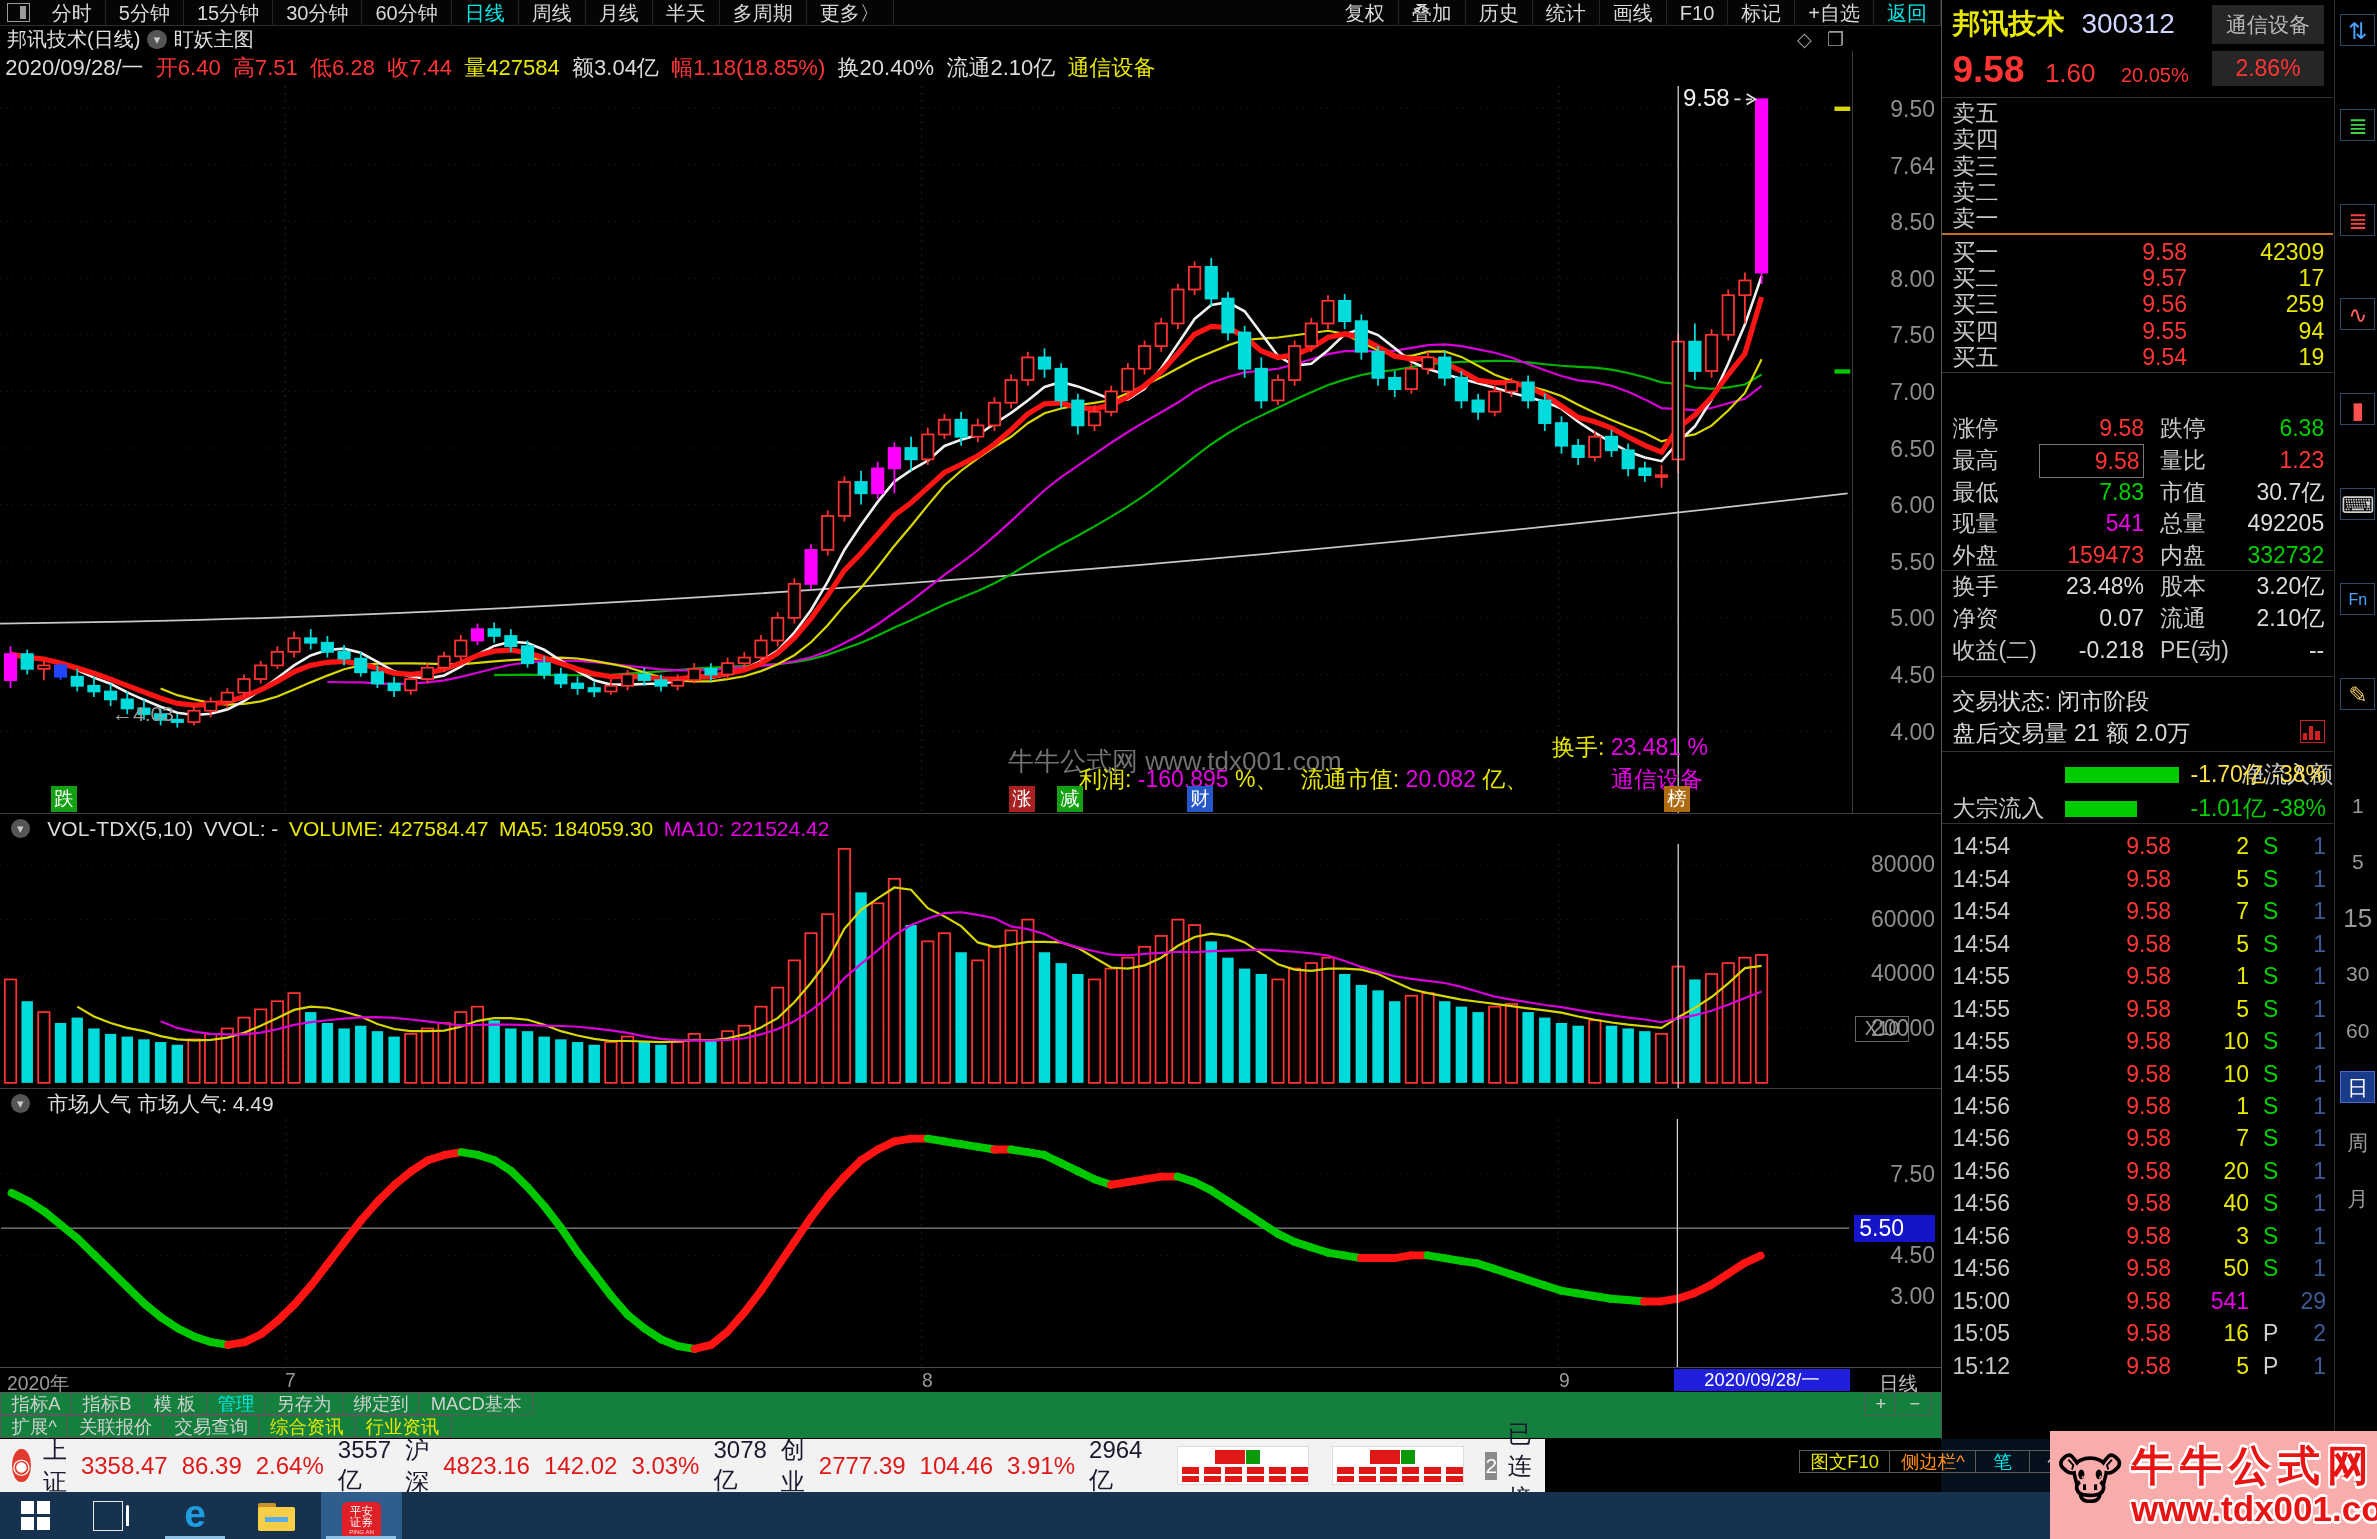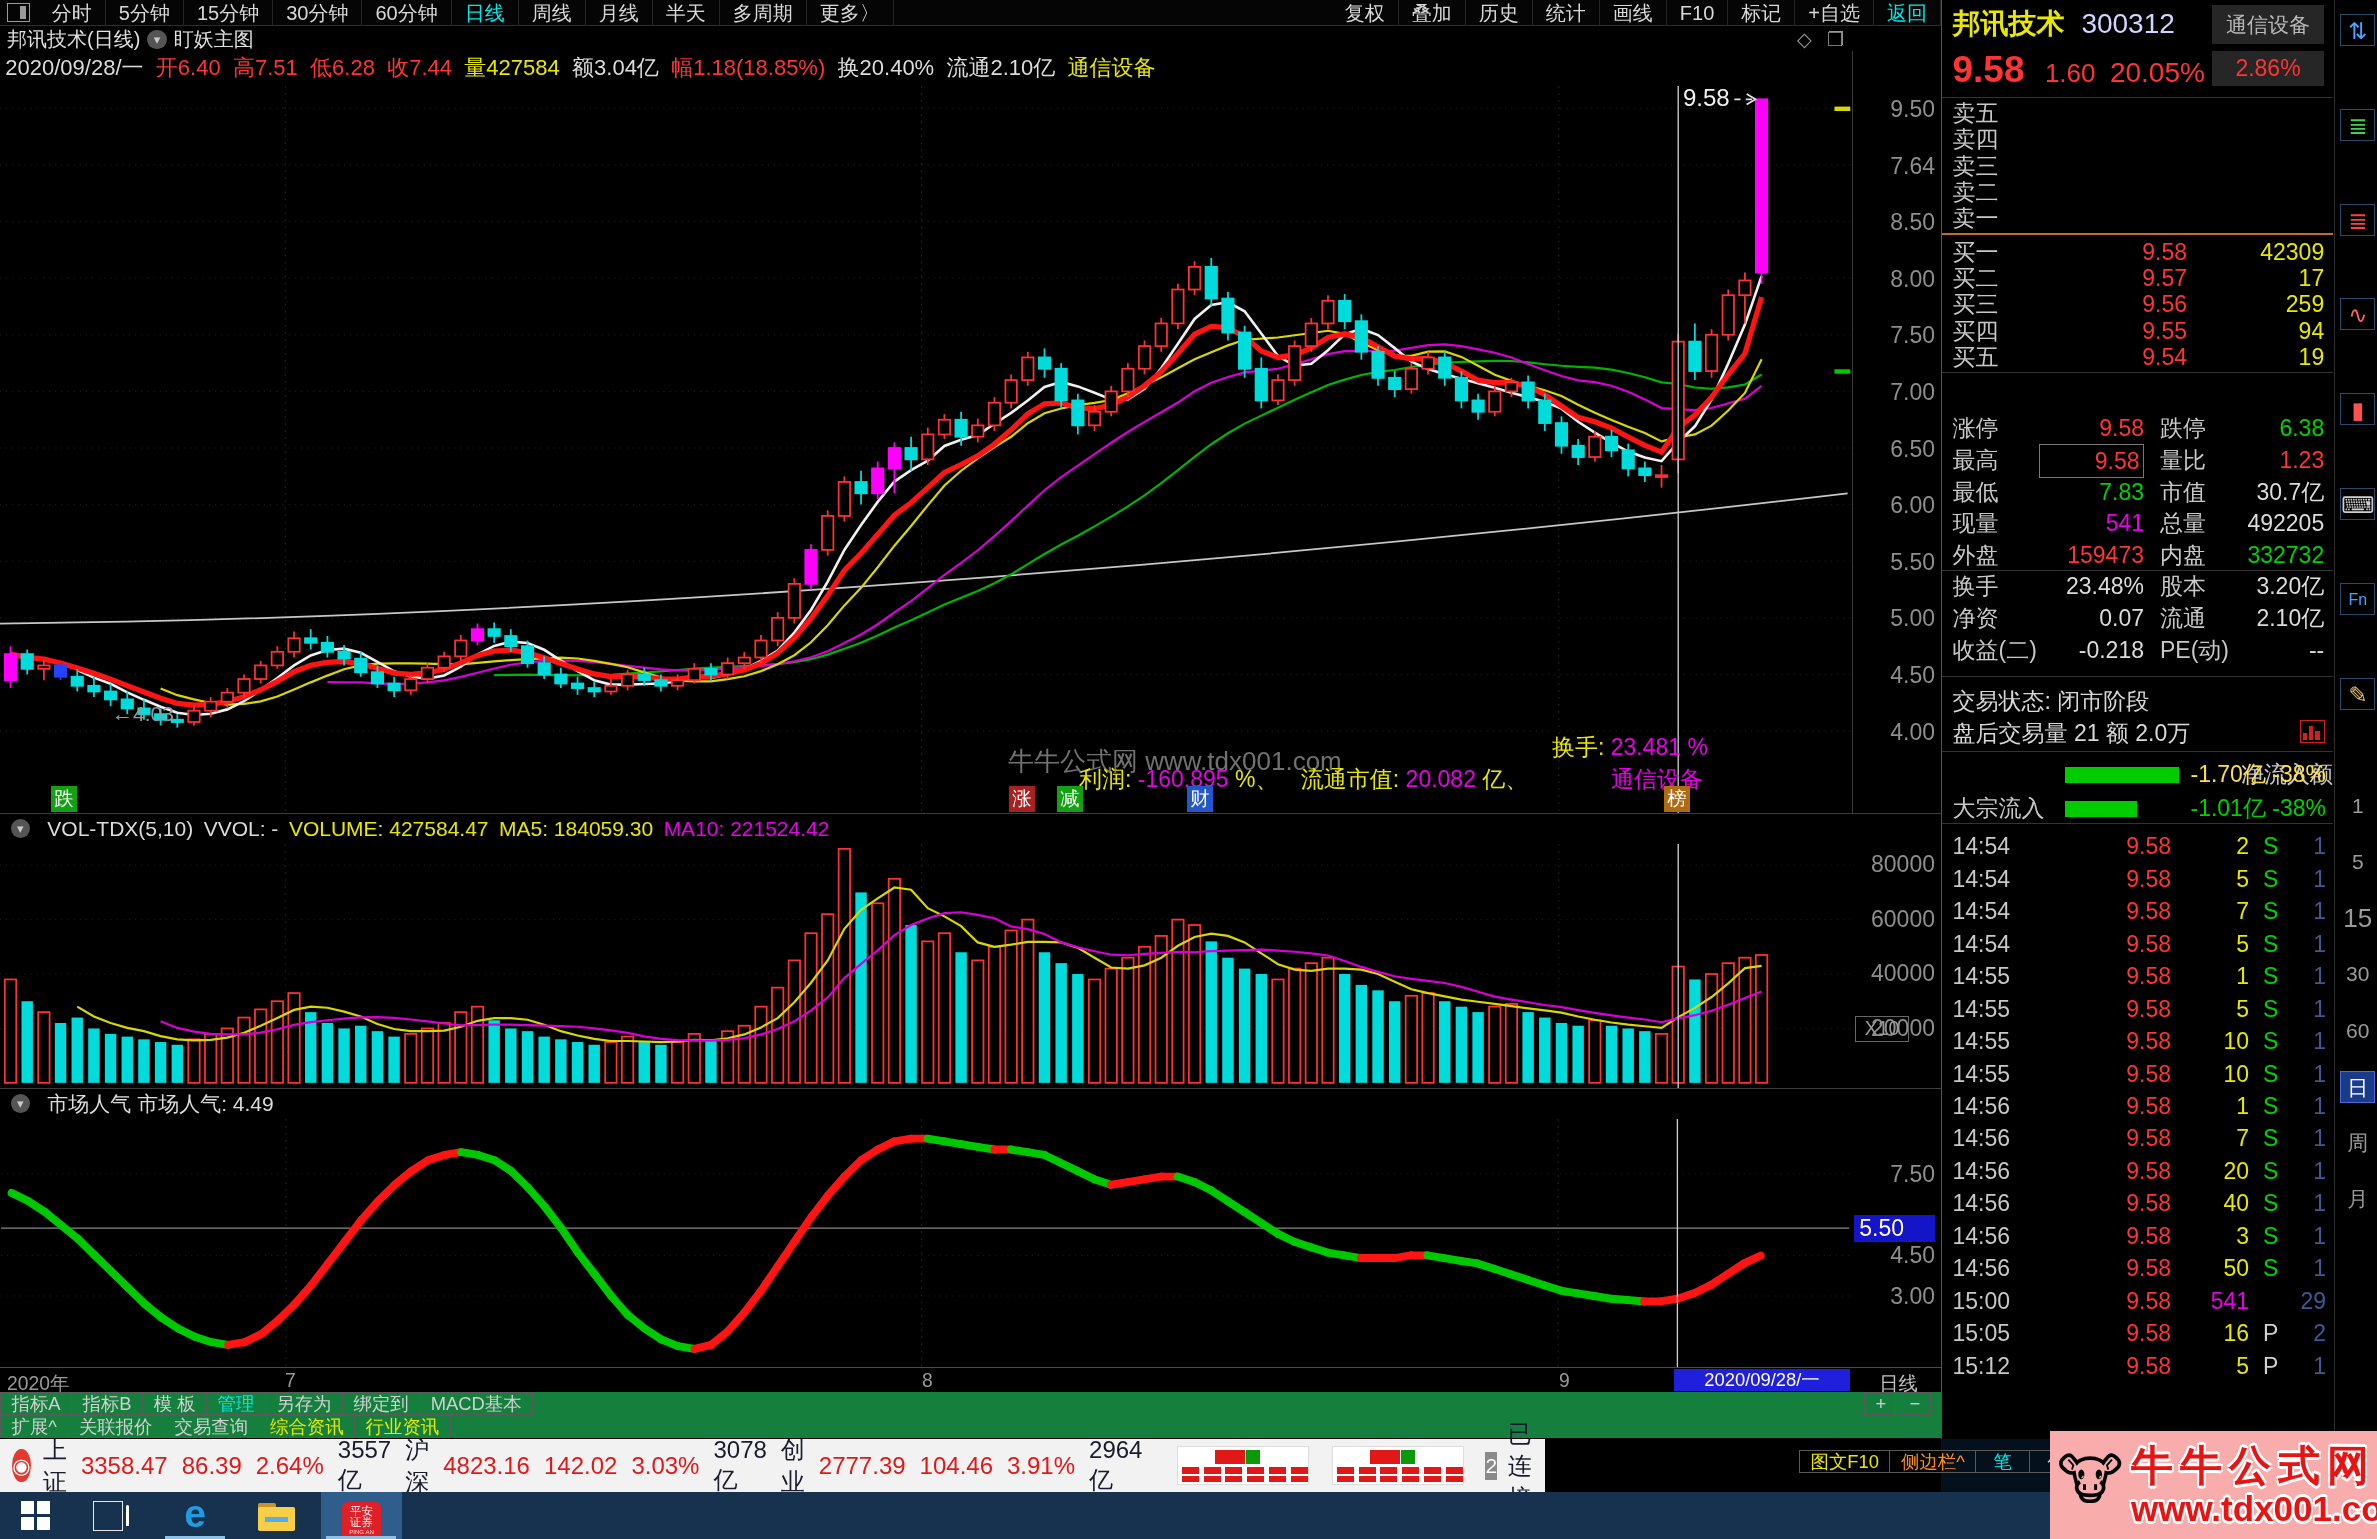--- a/index.html
+++ b/index.html
@@ -772,21 +772,21 @@
 
   <div class="rpanel">
     <div class="rrow" style="top:5.3px">
       <span style="color:#e8e800;font-size:28px;font-weight:bold;margin-left:10.5px">邦讯技术</span>
       <span style="color:#cfd6ff;font-size:28px;margin-left:10.5px">300312</span>
     </div>
     <div class="abs" style="left:270px;top:5.3px;width:112px;height:39px;background:#262626;color:#b8b8b8;font-size:21px;text-align:center;line-height:39px">通信设备</div>
     <div class="rrow" style="top:49px">
       <span style="color:#ff3434;font-size:37px;font-weight:bold;margin-left:10.5px">9.58</span>
       <span style="color:#ff3434;font-size:26px;margin-left:14px">1.60</span>
-      <span style="color:#ff3434;font-size:28px;margin-left:8px">20.05%</span>
+      <span style="color:#ff3434;font-size:20px;margin-left:19px">20.05%</span>
     </div>
     <div class="abs" style="left:270px;top:51px;width:112px;height:35px;background:#262626;color:#ff3434;font-size:23px;text-align:center;line-height:35px">2.86%</div>
     <div class="hline" style="top:97px"></div>
     <div id="queueRows">
         <div style="position: absolute; left: 0px; width: 391px; height: 26px; line-height: 26px; top: 100px;"><span style="color:#c8c8c8;margin-left:10.5px">卖五</span></div>
         <div style="position: absolute; left: 0px; width: 391px; height: 26px; line-height: 26px; top: 126px;"><span style="color:#c8c8c8;margin-left:10.5px">卖四</span></div>
         <div style="position: absolute; left: 0px; width: 391px; height: 26px; line-height: 26px; top: 153px;"><span style="color:#c8c8c8;margin-left:10.5px">卖三</span></div>
         <div style="position: absolute; left: 0px; width: 391px; height: 26px; line-height: 26px; top: 179px;"><span style="color:#c8c8c8;margin-left:10.5px">卖二</span></div>
         <div style="position: absolute; left: 0px; width: 391px; height: 26px; line-height: 26px; top: 205px;"><span style="color:#c8c8c8;margin-left:10.5px">卖一</span></div>
         <div style="position: absolute; left: 0px; width: 391px; height: 26px; line-height: 26px; top: 239px;"><span style="color:#c8c8c8;margin-left:10.5px">买一</span><span style="position:absolute;left:140px;width:105px;text-align:right;color:#ff3434">9.58</span><span style="position:absolute;right:8.8px;color:#e8e800">42309</span></div>

